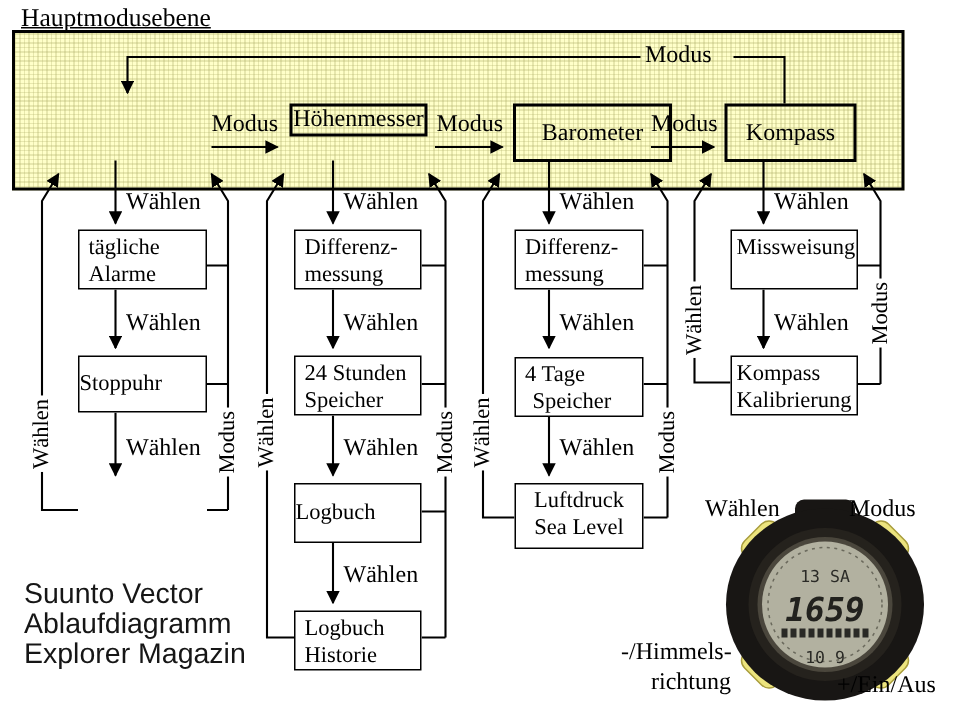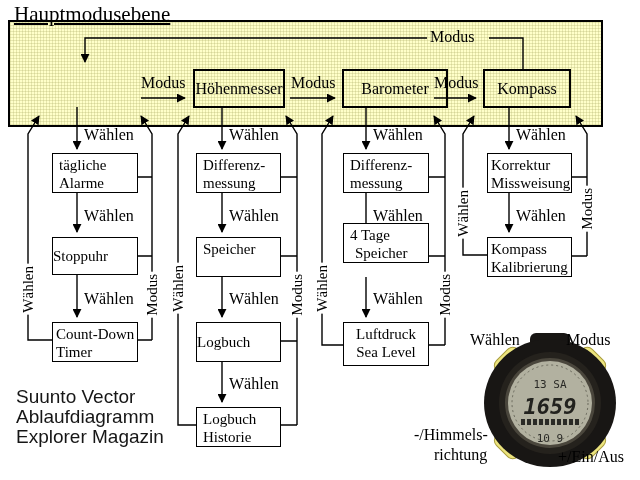--- a/index.html
+++ b/index.html
@@ -3,21 +3,21 @@
 <meta charset="utf-8">
 <style>
   html,body{margin:0;padding:0;background:#fff;}
   #stage{position:relative;width:640px;height:480px;background:#ffffff;overflow:hidden;
          font-family:"Liberation Serif", serif;color:#000;}
   .chk{background-color:#ffffc9;
        background-image:repeating-linear-gradient(0deg,rgba(170,170,100,.28) 0 1px,transparent 1px 3px),
                         repeating-linear-gradient(90deg,rgba(170,170,100,.28) 0 1px,transparent 1px 3px);}
   .abs{position:absolute;}
   #wires{position:absolute;left:0;top:0;}
-  .title{position:absolute;left:14px;top:2px;font-size:21px;text-decoration:underline;}
+  .title{position:absolute;left:14px;top:2px;font-size:17px;text-decoration:underline;}
   .mode-box{position:absolute;border:2px solid #000;display:flex;align-items:center;justify-content:center;
             font-size:16px;background:transparent;box-sizing:border-box;}
   .sub-box{position:absolute;border:1px solid #000;background:#fff;font-size:15px;line-height:18px;
            padding:2px 0 0 6px;box-sizing:border-box;}
   .sub-box span{display:block;}
   .sub-box.center{padding:0;display:flex;align-items:center;justify-content:flex-start;text-align:center;}
   .hlabel{position:absolute;font-size:16px;white-space:nowrap;}
   .vlabel{position:absolute;font-size:15px;white-space:nowrap;background:#fff;
           writing-mode:vertical-rl;transform:rotate(180deg);line-height:18px;padding:2px 0;}
   .credit{position:absolute;left:16px;top:387px;font-family:"Liberation Sans", sans-serif;
@@ -75,21 +75,21 @@
 
       <path d="M152 340 V134 L141 116" marker-end="url(#arw)"></path>
       <path d="M297 425 V134 L286 116" marker-end="url(#arw)"></path>
       <path d="M445 345 V134 L434 116" marker-end="url(#arw)"></path>
       <path d="M587 256 V134 L576 116" marker-end="url(#arw)"></path>
     </g>
   </svg>
 
   <div class="title">Hauptmodusebene</div>
 
-  <div class="mode-box" style="left:193px;top:69px;width:92px;height:39px;">
+  <div class="mode-box" style="left:193px;top:69px;width:92px;height:22px;">
       <span>Höhenmesser</span>
     </div>
   <div class="mode-box" style="left:342px;top:69px;width:106px;height:39px;">
       <span>Barometer</span>
     </div>
   <div class="mode-box" style="left:483px;top:69px;width:88px;height:39px;">
       <span>Kompass</span>
     </div>
 
   <div class="hlabel" style="left:141px;top:74px;">Modus</div>
@@ -97,71 +97,67 @@
   <div class="hlabel" style="left:434px;top:74px;">Modus</div>
   <div class="hlabel" style="left:430px;top:28px;">Modus</div>
 
   <div class="sub-box" style="left:52px;top:153px;width:86px;height:40px;">
     <span>tägliche</span>
       <span>Alarme</span>
   </div>
   <div class="sub-box center" style="left:52px;top:237px;width:86px;height:38px;">
     <span>Stoppuhr</span>
   </div>
-  <div class="sub-box" style="left:52px;top:322px;width:86px;height:40px;padding-left:3px;">
-    <span>Count-Down</span>
-      <span>Timer</span>
-  </div>
   <div class="hlabel" style="left:84px;top:126px;">Wählen</div>
   <div class="hlabel" style="left:84px;top:207px;">Wählen</div>
   <div class="hlabel" style="left:84px;top:290px;">Wählen</div>
   <div class="vlabel" style="left:19px;top:264px;">Wählen</div>
   <div class="vlabel" style="left:143px;top:272px;">Modus</div>
 
   <div class="sub-box" style="left:196px;top:153px;width:85px;height:40px;">
     <span>Differenz-</span>
       <span>messung</span>
   </div>
   <div class="sub-box" style="left:196px;top:237px;width:85px;height:40px;">
+    <span>24 Stunden</span>
       <span>Speicher</span>
   </div>
   <div class="sub-box center" style="left:196px;top:322px;width:85px;height:40px;">
     <span>Logbuch</span>
   </div>
   <div class="sub-box" style="left:196px;top:407px;width:85px;height:40px;">
     <span>Logbuch</span>
       <span>Historie</span>
   </div>
   <div class="hlabel" style="left:229px;top:126px;">Wählen</div>
   <div class="hlabel" style="left:229px;top:207px;">Wählen</div>
   <div class="hlabel" style="left:229px;top:290px;">Wählen</div>
   <div class="hlabel" style="left:229px;top:375px;">Wählen</div>
   <div class="vlabel" style="left:169px;top:263px;">Wählen</div>
   <div class="vlabel" style="left:288px;top:272px;">Modus</div>
 
   <div class="sub-box" style="left:343px;top:153px;width:86px;height:40px;">
     <span>Differenz-</span>
       <span>messung</span>
   </div>
-  <div class="sub-box" style="left:343px;top:223px;width:86px;height:40px;">
+  <div class="sub-box" style="left:343px;top:238px;width:86px;height:40px;">
     <span>4 Tage</span>
       <span style="padding-left:5px;">Speicher</span>
   </div>
   <div class="sub-box" style="left:343px;top:322px;width:86px;height:44px;text-align:center;padding-left:0;">
     <span>Luftdruck</span>
       <span>Sea Level</span>
   </div>
   <div class="hlabel" style="left:373px;top:126px;">Wählen</div>
   <div class="hlabel" style="left:373px;top:207px;">Wählen</div>
   <div class="hlabel" style="left:373px;top:290px;">Wählen</div>
   <div class="vlabel" style="left:313px;top:263px;">Wählen</div>
   <div class="vlabel" style="left:436px;top:272px;">Modus</div>
 
   <div class="sub-box" style="left:487px;top:153px;width:85px;height:40px;padding-left:3px;">
-    <span>Korrektur</span>
       <span>Missweisung</span>
   </div>
   <div class="sub-box" style="left:487px;top:237px;width:85px;height:40px;padding-left:3px;">
     <span>Kompass</span>
       <span>Kalibrierung</span>
   </div>
   <div class="hlabel" style="left:516px;top:126px;">Wählen</div>
   <div class="hlabel" style="left:516px;top:207px;">Wählen</div>
   <div class="vlabel" style="left:454px;top:188px;">Wählen</div>
   <div class="vlabel" style="left:578px;top:186px;">Modus</div>

